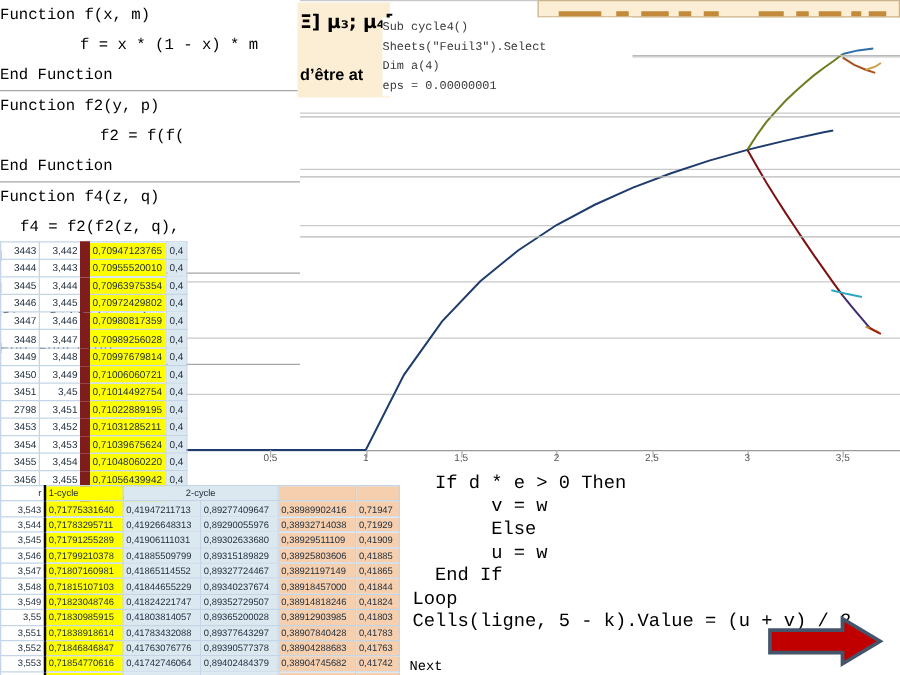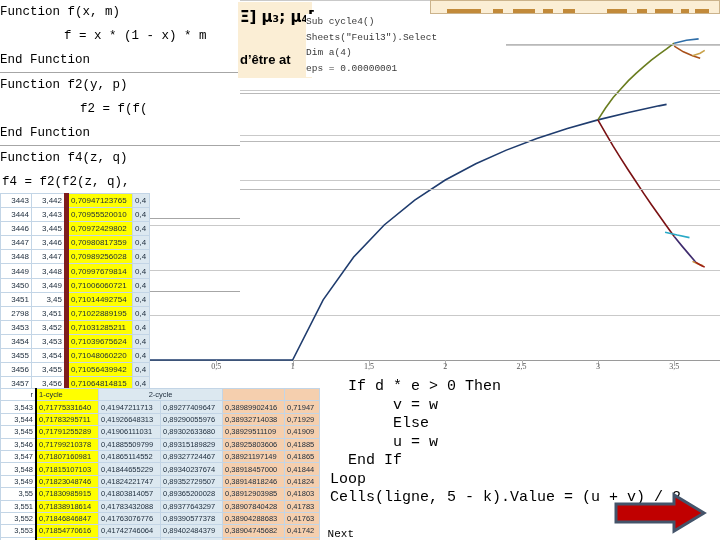--- a/index.html
+++ b/index.html
@@ -6,41 +6,41 @@
   body{width:720px;height:540px;overflow:hidden;background:#ffffff;
        font-family:"Liberation Sans",sans-serif;position:relative;}
   .layer{position:absolute;}
 
   
   #chart{left:140px;top:0;width:580px;height:372px;background:#fff;}
   #chart .grid{position:absolute;left:0;right:0;height:1px;background:#c9c9c9;}
   #chart .vtick{position:absolute;top:360px;width:1px;height:6px;background:#b0b0b0;}
   #chart .axis{position:absolute;left:0;top:360px;width:580px;height:1px;background:#9a9a9a;}
   #chart .xlab{position:absolute;top:362px;font-size:8px;color:#555;
-               transform:translateX(-50%);white-space:nowrap;font-family:Liberation Serif, serif;}
+               transform:translateX(-50%);white-space:nowrap;}
   #chart svg{position:absolute;left:0;top:0;}
 
   
   #codeTop{left:0;top:0;width:240px;height:195px;background:#fff;
            font-family:"Liberation Mono",monospace;font-size:12.5px;color:#000;}
   #codeTop .ln{height:24px;line-height:24px;white-space:pre;overflow:hidden;}
   #codeTop .rule{border-bottom:1px solid #a6a6a6;}
 
   
   .hrule{position:absolute;left:0;width:720px;height:1px;background:#b9b9b9;}
 
   
   #sheetTop{left:0;top:193px;width:150px;height:198px;
             font-family:"Liberation Sans",sans-serif;font-size:8px;}
   #sheetTop table{border-collapse:collapse;width:100%;}
   #sheetTop td{height:13.1px;padding:0 2px;border:1px solid #c3d5e6;
                white-space:nowrap;overflow:hidden;color:#1b2a3a;}
   #sheetTop td.rn{width:26px;text-align:right;background:#ffffff;}
   #sheetTop td.rv{width:28px;text-align:right;background:#ffffff;}
-  #sheetTop td.c1{background:#ffff00;border-left:5px solid #7f1d1d;text-align:left;}
+  #sheetTop td.c1{background:#ffff00;border-left:8px solid #7f1d1d;text-align:left;}
   #sheetTop td.c2{background:#dce8f0;text-align:left;}
 
   
   #sheetBot{left:0;top:388px;width:320px;height:152px;
             font-family:"Liberation Sans",sans-serif;font-size:7.5px;}
   #sheetBot table{border-collapse:collapse;width:100%;}
   #sheetBot td,#sheetBot th{height:11.4px;padding:0 2px;border:1px solid #c3d5e6;
         white-space:nowrap;overflow:hidden;color:#1b2a3a;font-weight:normal;}
   #sheetBot .rn{width:30px;text-align:right;background:#fff;}
   #sheetBot .y{background:#ffff00;border-left:2px solid #000;text-align:left;}
@@ -126,40 +126,46 @@
 <div class="hrule" style="top:189px"></div>
 
 <div class="layer" id="codeTop">
     <div class="ln" style="padding-left: 0px;">Function f(x, m)</div>
     <div class="ln" style="padding-left: 64px;">f = x * (1 - x) * m</div>
     <div class="ln rule" style="padding-left: 0px;">End Function</div>
     <div class="ln" style="padding-left: 0px;">Function f2(y, p)</div>
     <div class="ln" style="padding-left: 80px;">f2 = f(f(</div>
     <div class="ln rule" style="padding-left: 0px;">End Function</div>
     <div class="ln" style="padding-left: 0px;">Function f4(z, q)</div>
-    <div class="ln" style="padding-left: 2px;">f4 = f2(f2(z, q),</div>
+    <div class="ln" style="padding-left: 16px;">f4 = f2(f2(z, q),</div>
     <div class="ln rule" style="padding-left: 0px;">End Function</div>
     <div class="ln" style="padding-left: 0px;">Function f8(t, r)</div>
     <div class="ln" style="padding-left: 0px;">f8 = f4(f4(t, r),</div>
     <div class="ln rule" style="padding-left: 0px;">End Function</div>
   </div>
 
 <div class="layer" id="sheetTop">
   <table>
       <tbody id="sheetTopBody">
         <tr>
           <td class="rn">3443</td>
           <td class="rv">3,442</td>
           <td class="c1">0,70947123765</td>
           <td class="c2">0,4</td>
         </tr>
         <tr>
           <td class="rn">3444</td>
           <td class="rv">3,443</td>
           <td class="c1">0,70955520010</td>
+          <td class="c2">0,4</td>
+        </tr>
+        <tr>
+          <td class="rn">3445</td>
+          <td class="rv">3,444</td>
+          <td class="c1">0,70963975354</td>
           <td class="c2">0,4</td>
         </tr>
         <tr>
           <td class="rn">3446</td>
           <td class="rv">3,445</td>
           <td class="c1">0,70972429802</td>
           <td class="c2">0,4</td>
         </tr>
         <tr>
           <td class="rn">3447</td>

